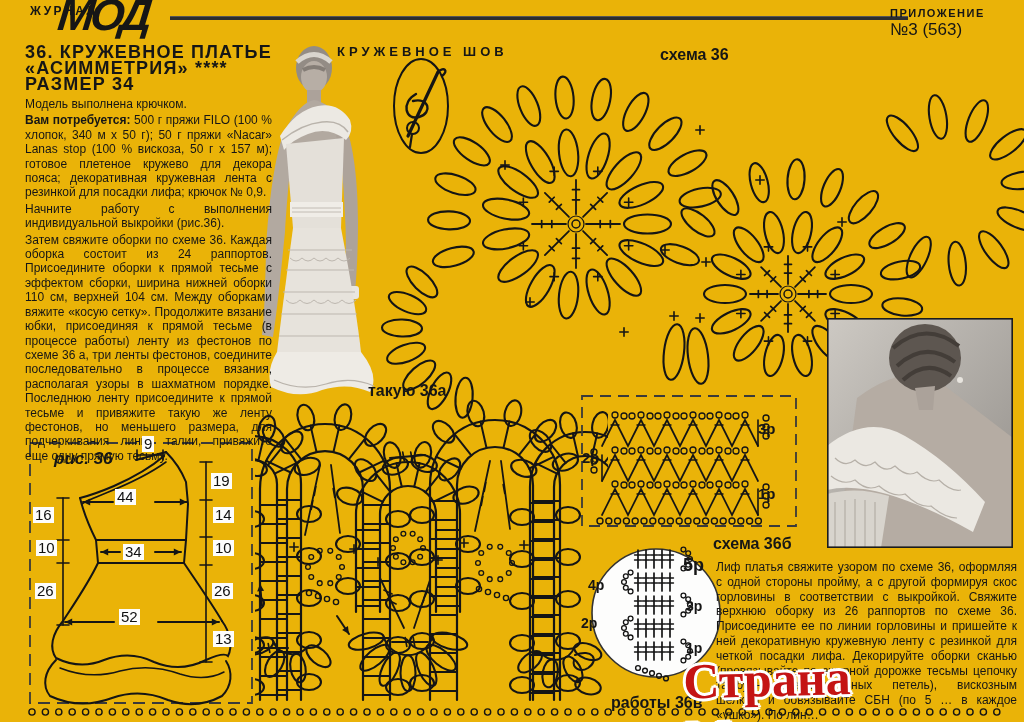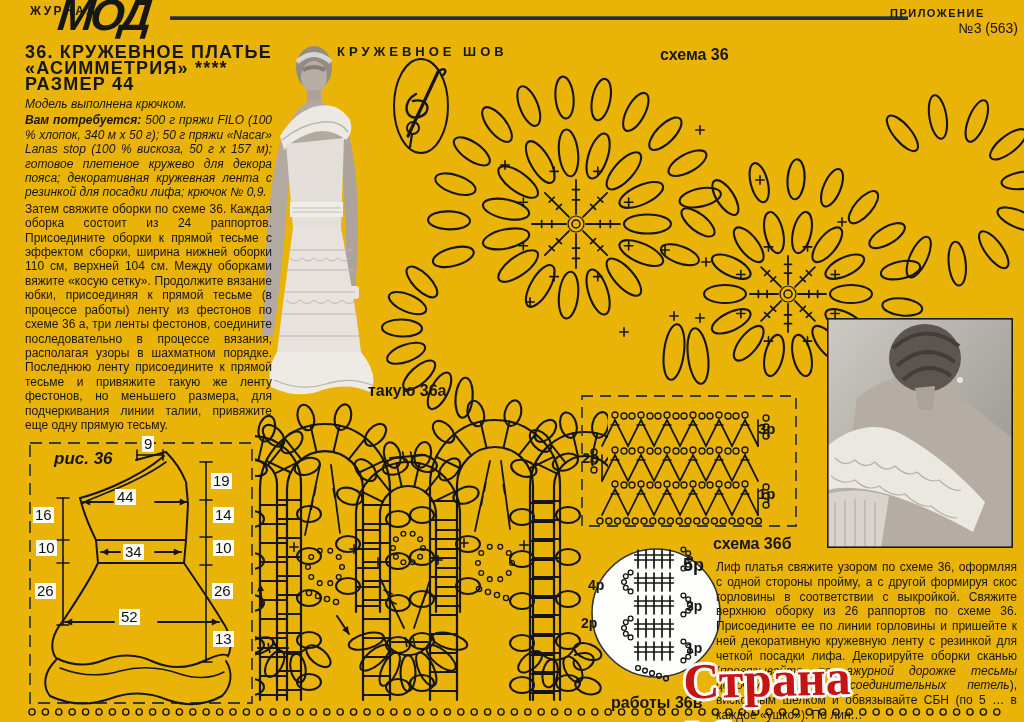--- a/index.html
+++ b/index.html
@@ -4,25 +4,25 @@
 <style>
   *{margin:0;padding:0;box-sizing:border-box}
   html,body{width:1024px;height:722px;background:#fff;overflow:hidden}
   body{font-family:"Liberation Sans",sans-serif;color:#161616;position:relative}
   .page{position:absolute;inset:0;background:#eab308}
   #lace{position:absolute;left:0;top:0;width:1024px;height:722px;z-index:1;pointer-events:none}
   .hdr-journal{position:absolute;left:30px;top:4px;font-size:12px;font-weight:700;letter-spacing:2.5px;z-index:2}
   .hdr-logo{position:absolute;left:58px;top:-10px;font-size:44px;font-weight:700;font-style:italic;letter-spacing:-4px;transform:skewX(-6deg);z-index:2}
   .hdr-rule{position:absolute;left:170px;top:16px;width:738px;height:4px;background:#2d2d2d;border-top:1px solid #555;z-index:2}
   .hdr-supp{position:absolute;left:890px;top:7px;width:128px;text-align:left;font-size:11px;font-weight:700;letter-spacing:1.5px;z-index:2}
-  .hdr-issue{position:absolute;left:890px;top:20px;width:128px;text-align:right;font-size:14px;z-index:2}
+  .hdr-issue{position:absolute;left:890px;top:20px;width:128px;text-align:left;font-size:17px;z-index:2}
   .col-left{position:absolute;left:25px;top:44px;width:247px;z-index:2;font-size:12px;line-height:14.4px;text-align:justify}
   .col-left .title{font-size:18px;font-weight:700;letter-spacing:1.2px;line-height:16px;margin-bottom:5px}
   .col-left p{margin-bottom:2px}
-  .it{font-style:italic}
+  .it{}
   .col-right{position:absolute;left:716px;top:560px;width:301px;z-index:2;font-size:12px;line-height:14.8px;text-align:justify}
   .scheme-label{position:absolute;font-weight:700;font-size:16px;z-index:2;white-space:nowrap}
   .tambour-label{position:absolute;left:337px;top:44px;font-size:13px;font-weight:700;letter-spacing:4px;z-index:2}
   .fig-label{position:absolute;left:54px;top:449px;font-weight:700;font-style:italic;font-size:17px;z-index:2}
   .dim{position:absolute;font-size:15px;color:#111;background:#fdfdfc;padding:0 2px;z-index:2;line-height:16px}
   .rowlab{position:absolute;font-size:15px;font-weight:600;z-index:2;line-height:15px}
   .photo{position:absolute;z-index:1}
   .watermark{position:absolute;left:684px;top:648px;z-index:6;font-family:"Liberation Serif",serif;font-weight:700;font-size:50px;letter-spacing:0px;color:#c41414;transform:rotate(-1.5deg);
     text-shadow:-2px -2px 0 #fff,2px -2px 0 #fff,-2px 2px 0 #fff,2px 2px 0 #fff,3px 0 0 #fff,-3px 0 0 #fff,0 3px 0 #fff,0 -3px 0 #fff}
 </style>
@@ -827,24 +827,25 @@
   <div class="hdr-journal">ЖУРНАЛ</div>
   <div class="hdr-logo">МОД</div>
   <div class="hdr-rule"></div>
   <div class="hdr-supp">ПРИЛОЖЕНИЕ</div>
   <div class="hdr-issue">№3 (563)</div>
 
   <div class="col-left">
     <div class="title">
       <div>36. КРУЖЕВНОЕ ПЛАТЬЕ</div>
       <div>«АСИММЕТРИЯ» ****</div>
-      <div>РАЗМЕР 44</div>
+      <div>РАЗМЕР 34</div>
     </div>
     <p class="it">Модель выполнена крючком.</p>
     <p class="it"><b>Вам потребуется:</b> <span>500 г пряжи FILO (100 % хлопок, 340 м х 50 г); 50 г пряжи «Nacar» Lanas stop (100 % вискоза, 50 г х 157 м); готовое плетеное кружево для декора пояса; декоративная кружевная лента с резинкой для посадки лифа; крючок № 0,9.</span></p>
+    <p>Начните работу с выполнения индивидуальной выкройки (рис.36).</p>
     <p>Затем свяжите оборки по схеме 36. Каждая оборка состоит из 24 раппортов. Присоедините оборки к прямой тесьме с эффектом сборки, ширина нижней оборки 110 см, верхней 104 см. Между оборками вяжите «косую сетку». Продолжите вязание юбки, присоединяя к прямой тесьме (в процессе работы) ленту из фестонов по схеме 36 а, три ленты фестонов, соедините последовательно в процессе вязания, располагая узоры в шахматном порядке. Последнюю ленту присоедините к прямой тесьме и привяжите такую же ленту фестонов, но меньшего размера, для подчеркивания линии талии, привяжите еще одну прямую тесьму.</p>
   </div>
 
   <svg class="photo" style="left:256px;top:40px" width="142" height="356" viewBox="0 0 142 356">
     <g>
       <ellipse cx="58" cy="28" rx="18" ry="22" fill="#938c85"></ellipse>
       <path d="M41 22 Q58 7 75 22" stroke="#d9d5ce" stroke-width="5" fill="none"></path>
       <ellipse cx="58" cy="37" rx="13" ry="16" fill="#b7aea5"></ellipse>
       <path d="M47 30 Q58 24 69 30" stroke="#847d76" stroke-width="4" fill="none"></path>
       <rect x="51" y="50" width="14" height="14" fill="#ac a29a" style="fill:#aca29a"></rect>

